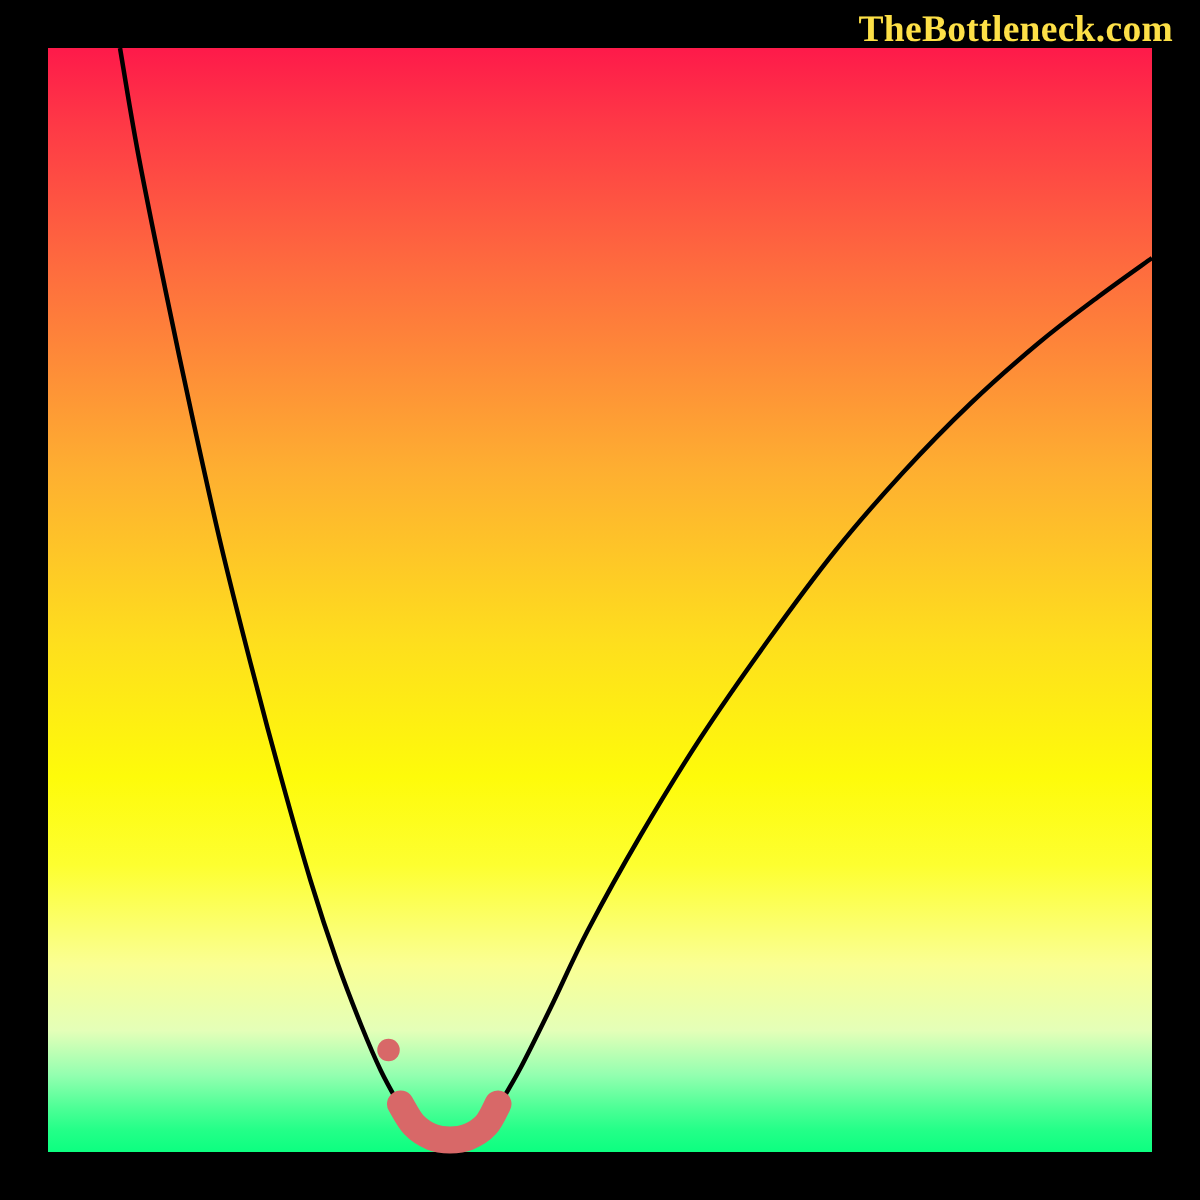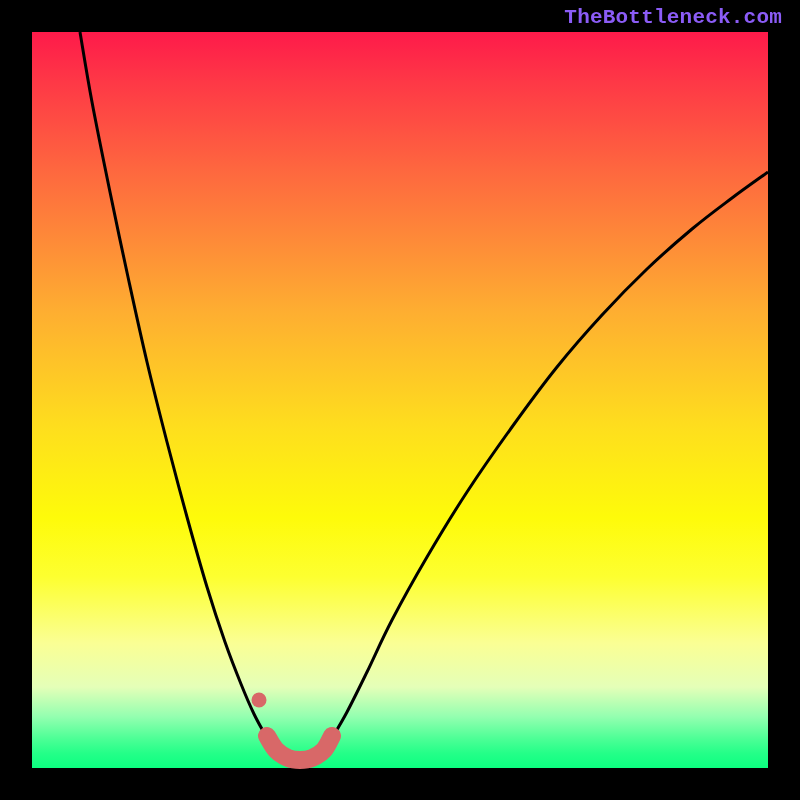--- a/index.html
+++ b/index.html
@@ -7,24 +7,24 @@
   .frame {
     position: relative;
     width: 800px;
     height: 800px;
     background: #000;
   }
   .watermark {
     position: absolute;
     top: 6px;
     right: 18px;
-    font-family: Liberation Mono, monospace;
-    font-size: 21px;
+    font-family: Liberation Serif, serif;
+    font-size: 25px;
     letter-spacing: 0.2px;
-    color: #8b5cf6;
+    color: #fde047;
     font-weight: 600;
     z-index: 5;
   }
   .plot-area {
     position: absolute;
     left: 32px;
     top: 32px;
     width: 736px;
     height: 736px;
     background: linear-gradient(

